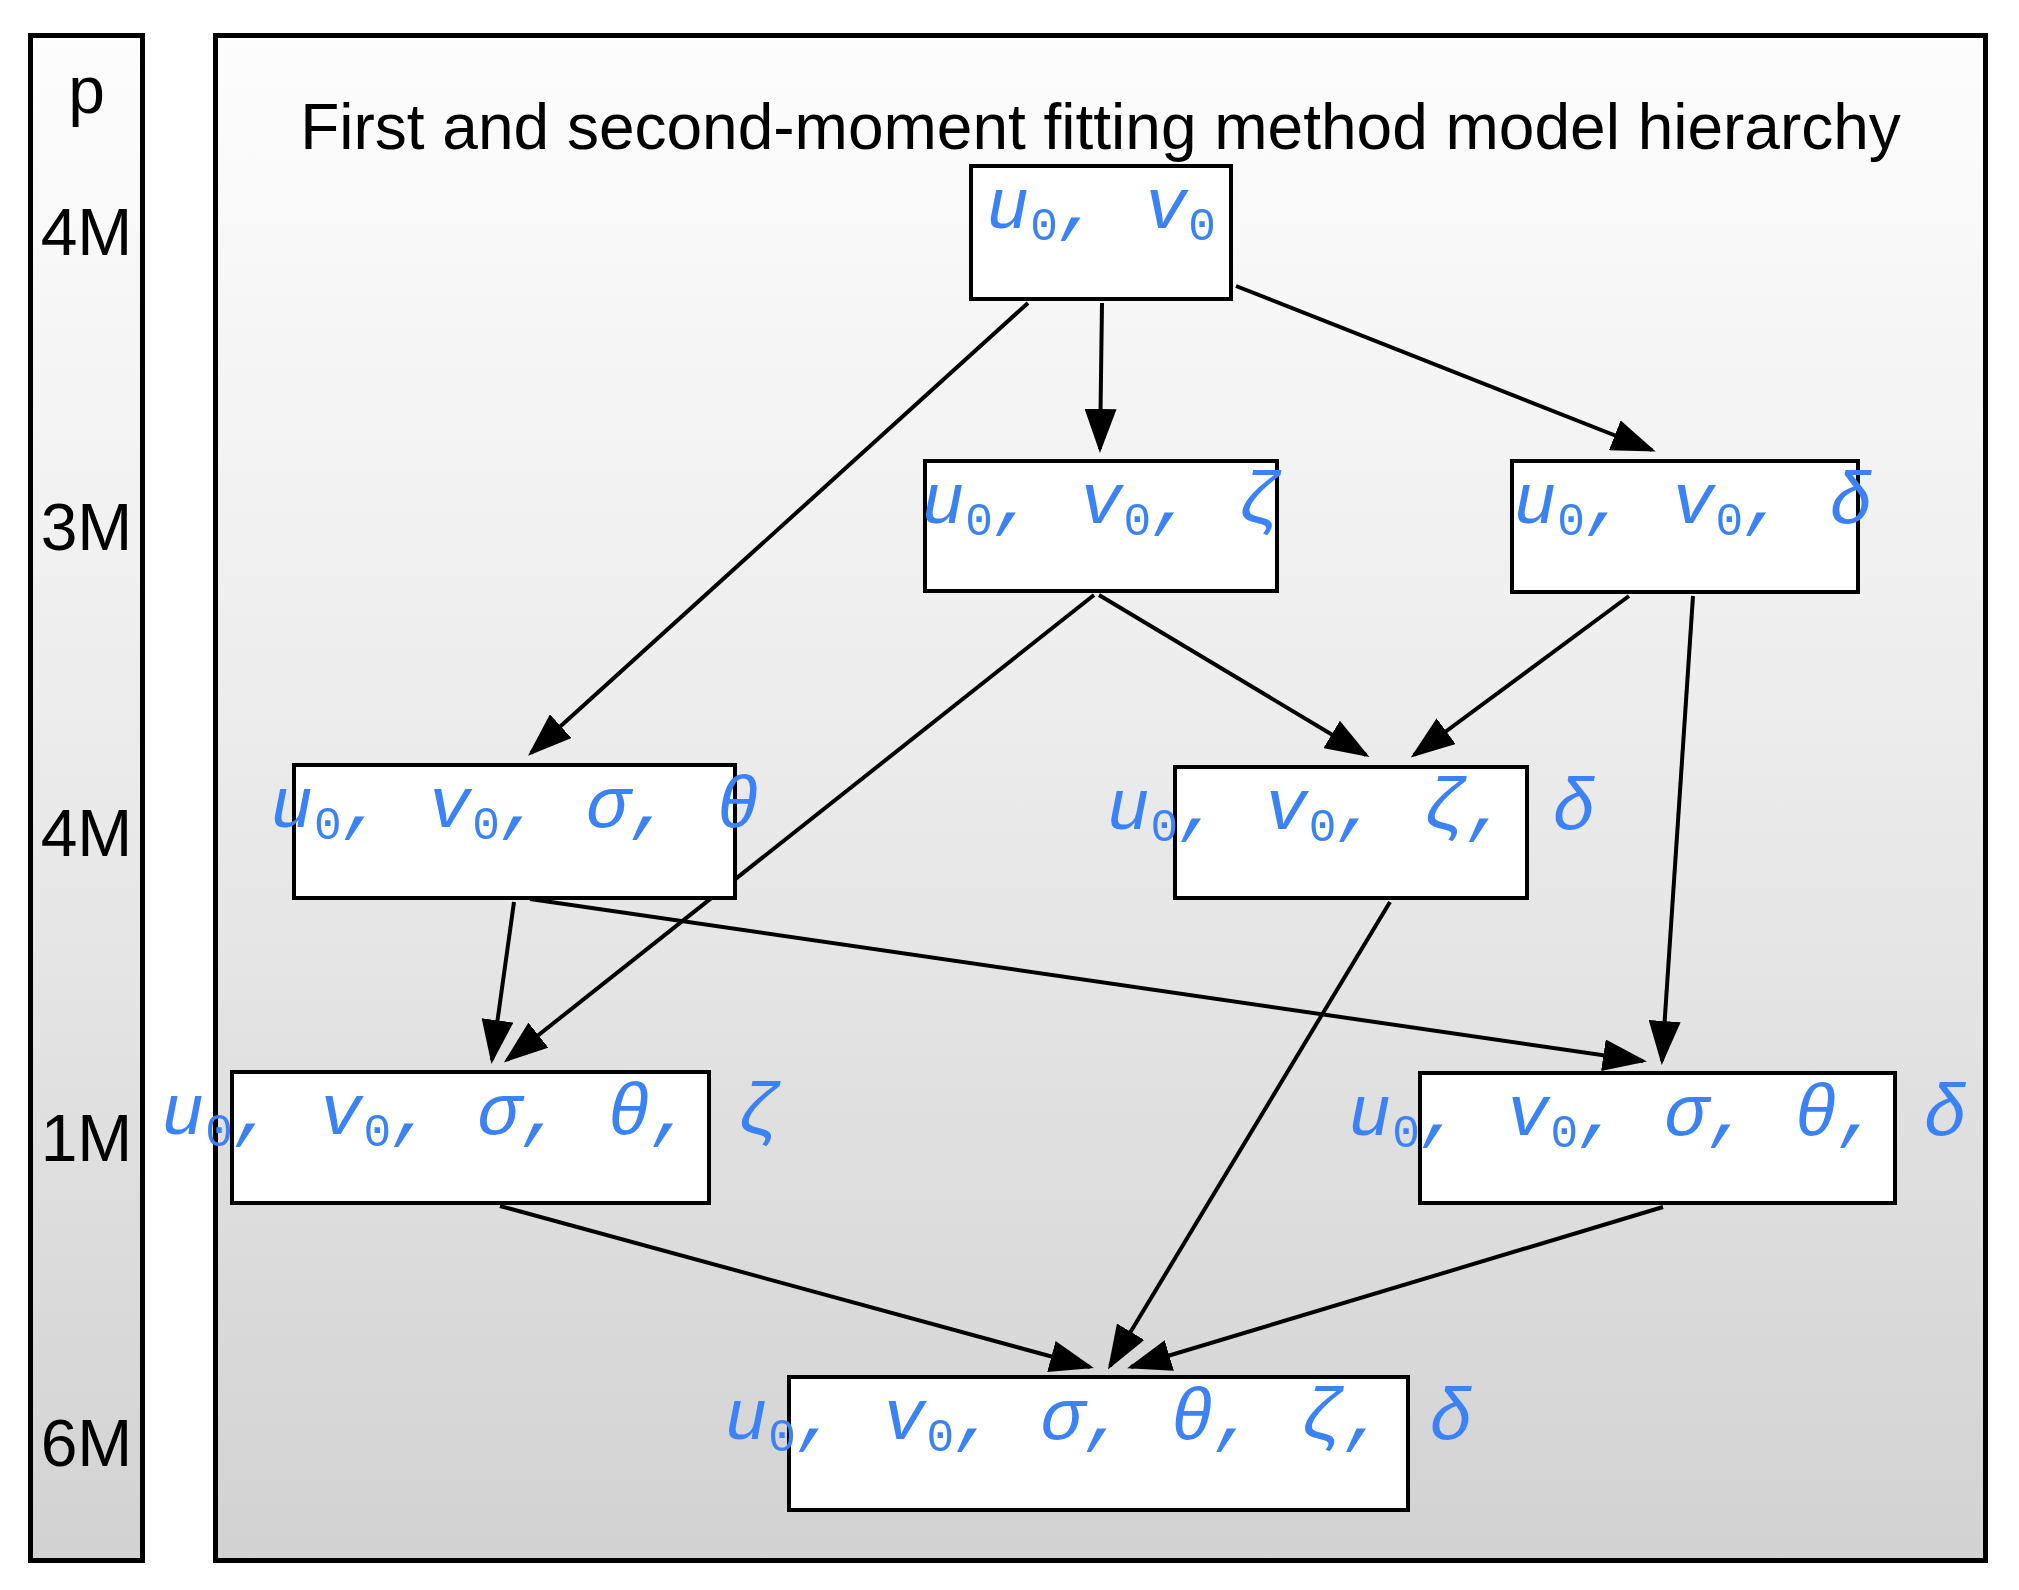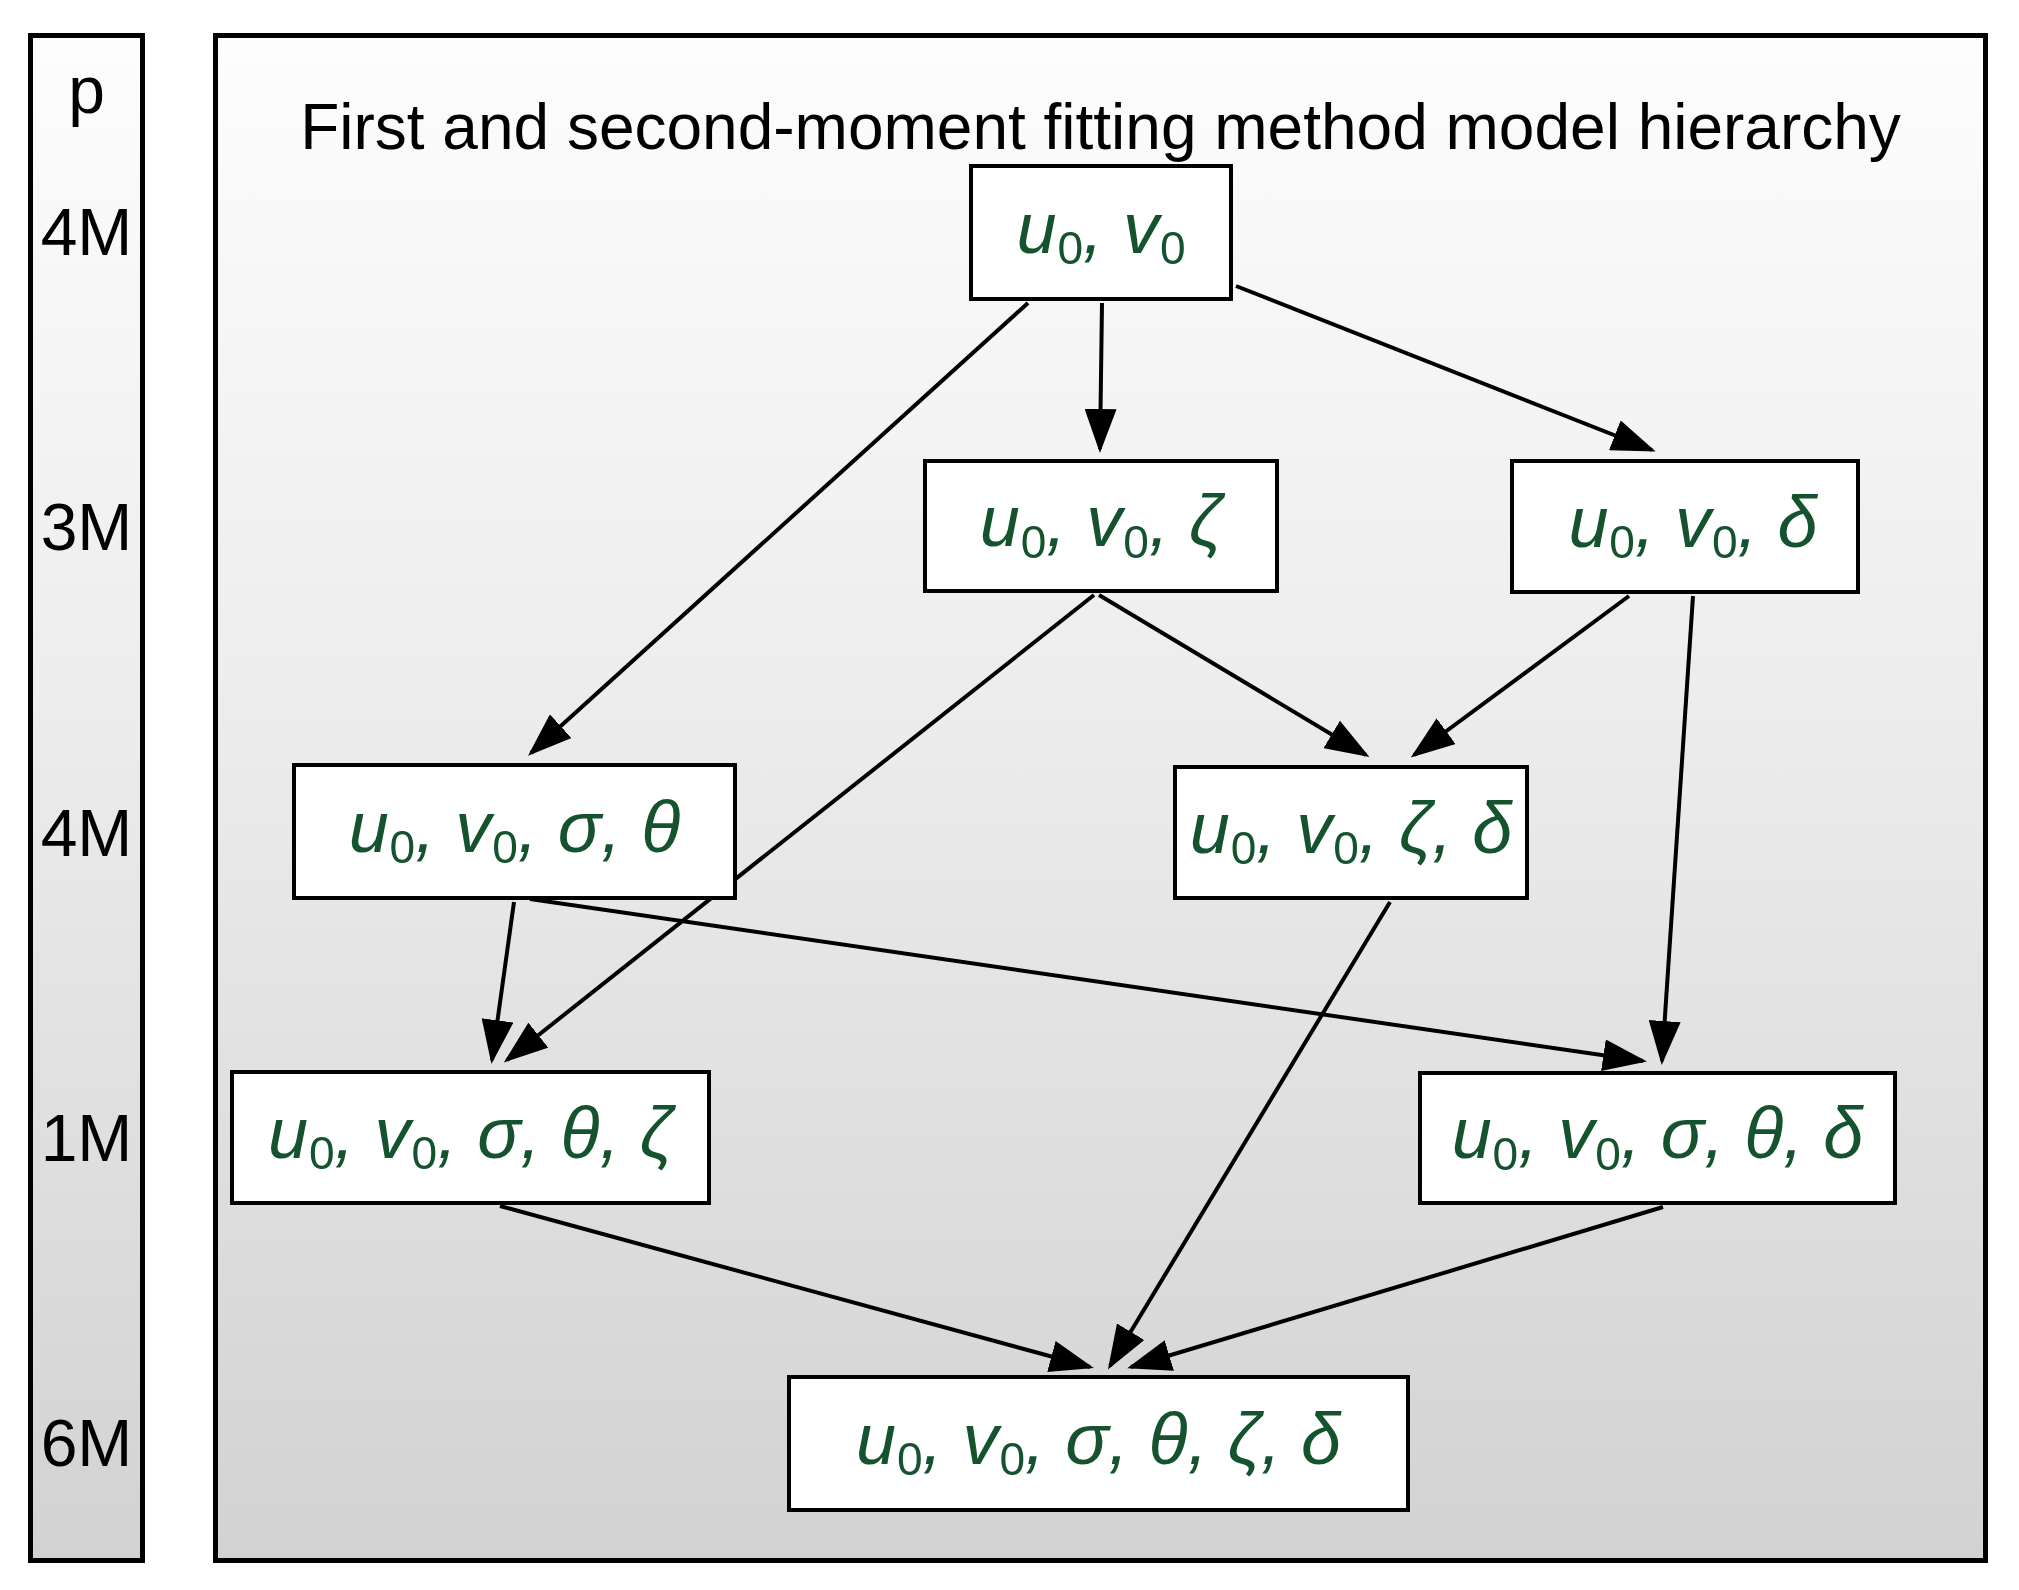--- a/index.html
+++ b/index.html
@@ -32,24 +32,24 @@
     left:28px;width:117px;
     transform:translateY(-50%);
     text-align:center;
     font-size:66px;color:#000;line-height:1;
   }
   .node{
     position:absolute;
     background:var(--node-fill);
     border:4px solid #000;
     box-sizing:border-box;
-    display:flex;align-items:center;justify-content:center;
-    font-family:Liberation Sans, sans-serif;
+    display:flex;justify-content:center;
+    font-family:Liberation Mono, monospace;
     font-style:italic;
-    font-size:72px;color:#14532d;
+    font-size:72px;color:#3b82f6;
     white-space:nowrap;
     padding-bottom:10px;
   }
   .node sub{
     font-style:normal;
     font-size:0.64em;
     line-height:0;
     vertical-align:-0.25em;
     margin-left:0.02em;
   }

